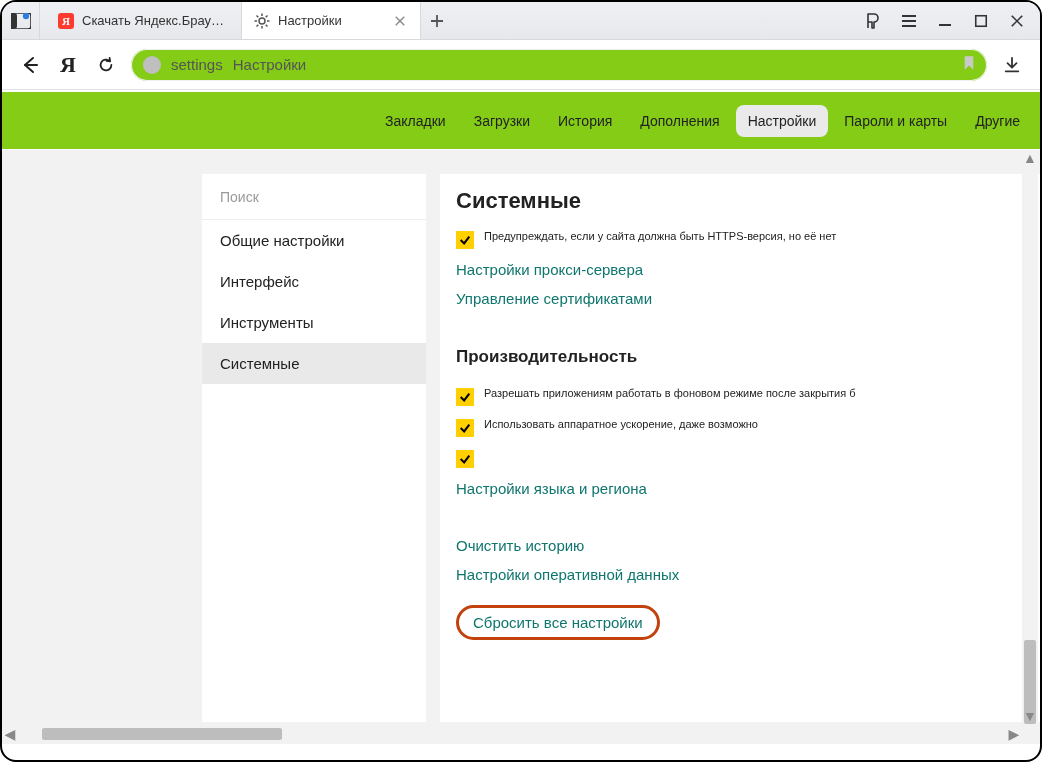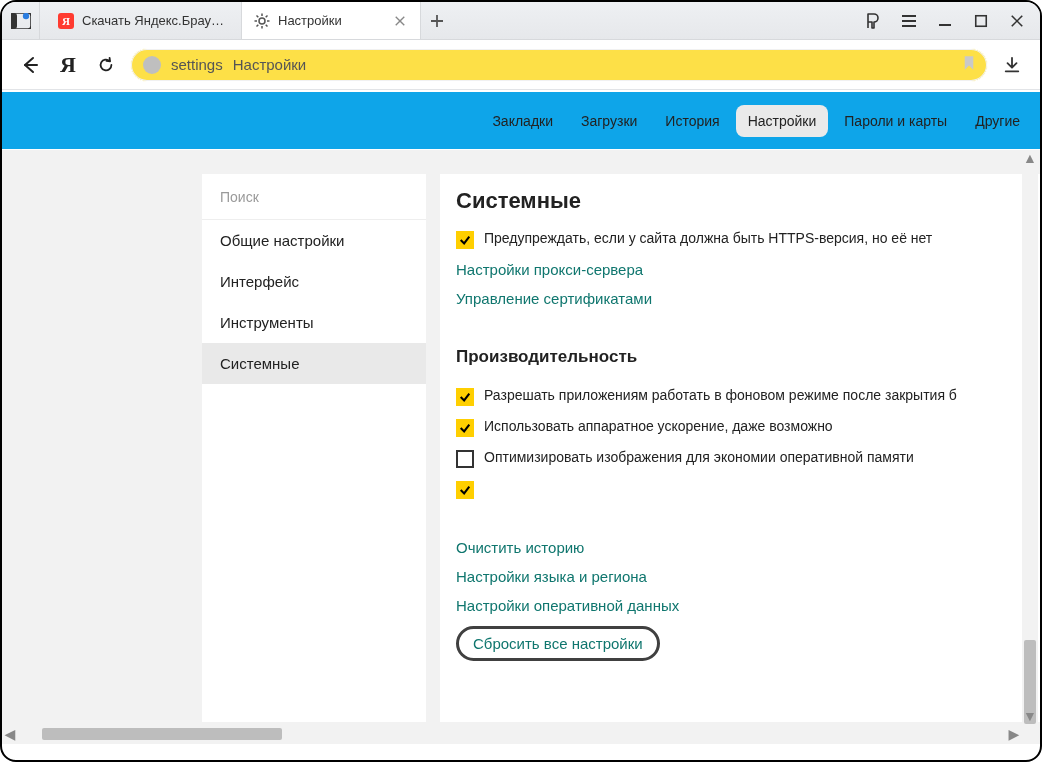--- a/index.html
+++ b/index.html
@@ -100,21 +100,21 @@
     font-weight: bold;
     color:#222;
     width:28px; height:28px;
     display:flex; align-items:center; justify-content:center;
     cursor:pointer;
   }
   .addressbar {
     flex:1;
     height:34px;
     border-radius: 18px;
-    background:#fde047;
+    background:#84cc16;
     border:1px solid #fff;
     display:flex;
     align-items:center;
     padding: 0 12px;
     gap: 10px;
     box-shadow: inset 0 0 0 1px #f1f1f1;
   }
   .addr-icon {
     width:18px;height:18px;flex:0 0 18px;
     background:#bfbfbf;
@@ -132,21 +132,21 @@
     background:#f2f2f2;
     overflow:hidden;
   }
   .topnav {
     height: 58px;
     display:flex;
     align-items:center;
     justify-content:flex-end;
     gap: 4px;
     padding: 0 8px 0 0;
-    background:#0ea5e9;
+    background:#84cc16;
     border-bottom: 1px solid #fff;
   }
   .topnav .nav-item {
     padding: 8px 12px;
     font-size: 14px;
     color:#222;
     cursor:pointer;
     border-radius: 8px;
   }
   .topnav .nav-item.active {
@@ -193,21 +193,21 @@
   }
   .content-inner { max-width: 600px; }
   h2.section-title { margin:0 0 10px 0; font-size:22px; font-weight:600; }
   h3.subsection-title { margin: 34px 0 14px 0; font-size:17px; font-weight:700; }
 
   .check-row {
     display:flex;
     align-items:flex-start;
     gap:10px;
     padding: 6px 0;
-    font-size:14px;
+    font-size:11px;
   }
   .chk {
     width:18px; height:18px;
     flex:0 0 18px;
     border:2px solid #333;
     display:flex; align-items:center; justify-content:center;
     cursor:pointer;
     margin-top:1px;
   }
   .chk.checked { background:#ffcf00; border-color:#ffcf00; }
@@ -218,24 +218,24 @@
   .link {
     display:block;
     color:#0f766e;
     font-size:15px;
     padding:6px 0;
     cursor:pointer;
   }
   .link.spaced-group { margin-top:28px; }
   .link.highlighted {
     display:inline-block;
-    border:3px solid #404040;
+    border:3px solid #c2410c;
     border-radius: 18px;
     padding: 6px 14px;
-    margin-top:6px;
+    margin-top:16px;
   }
 
   
   .vscroll {
     position:absolute; right:2px; top: 58px; bottom: 20px; width:16px;
     background: #f2f2f2;
   }
   .vscroll .thumb {
     position:absolute; left:2px; right:2px;
     background:#bdbdbd;
@@ -374,20 +374,21 @@
         </svg>
     </div>
   </div>
 
   <div class="page-area">
 
     <div class="topnav">
       <div class="nav-item">Закладки</div>
       <div class="nav-item">Загрузки</div>
       <div class="nav-item">История</div>
+      <div class="nav-item">Дополнения</div>
       <div class="nav-item active">Настройки</div>
       <div class="nav-item">Пароли и карты</div>
       <div class="nav-item">Другие</div>
     </div>
 
     <div class="main">
 
       <div class="side-panel">
         <div class="side-search">Поиск</div>
         <div class="side-item">Общие настройки</div>
@@ -423,33 +424,29 @@
           </div>
           <div class="check-row">
             <span class="chk checked">
                 <svg viewBox="0 0 14 14" width="12" height="12">
                   <path d="M2 7 L6 11 L12 3" fill="none" stroke="#000" stroke-width="2.4"></path>
                 </svg>
               </span>
             <span class="check-label">Использовать аппаратное ускорение, даже возможно</span>
           </div>
           <div class="check-row">
-            <span class="chk"></span>
-            <span class="check-label">Оптимизировать изображения для экономии оперативной памяти</span>
-          </div>
-          <div class="check-row">
             <span class="chk checked">
                 <svg viewBox="0 0 14 14" width="12" height="12">
                   <path d="M2 7 L6 11 L12 3" fill="none" stroke="#000" stroke-width="2.4"></path>
                 </svg>
               </span>
           </div>
 
+          <a class="link">Настройки языка и региона</a>
           <a class="link spaced-group">Очистить историю</a>
-          <a class="link">Настройки языка и региона</a>
           <a class="link">Настройки оперативной данных</a>
           <a class="link highlighted">Сбросить все настройки</a>
         </div>
       </div>
     </div>
 
     <div class="vscroll">
       <div class="arrow up">▲</div>
       <div class="thumb"></div>
       <div class="arrow dn">▼</div>

